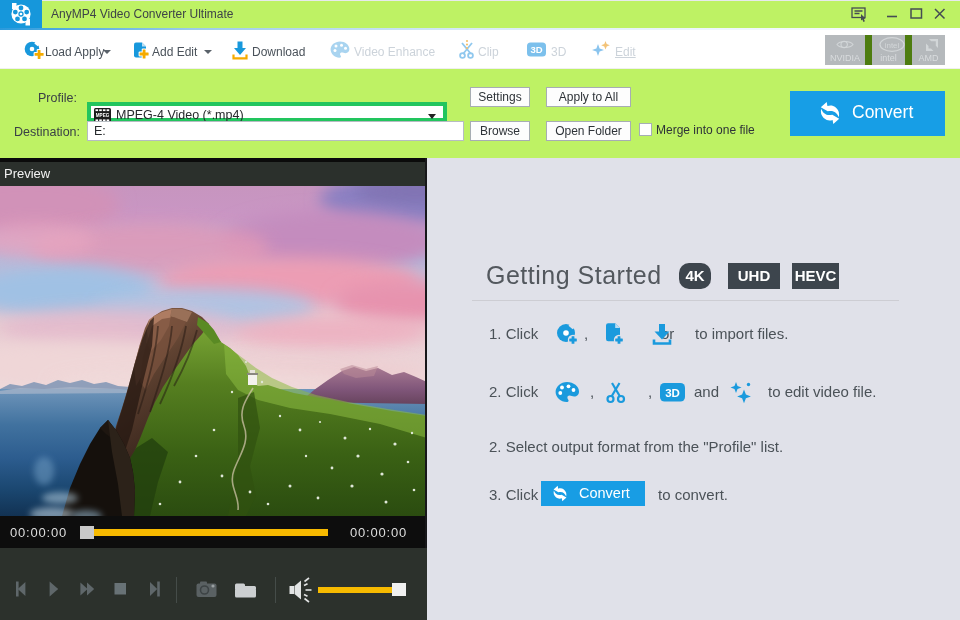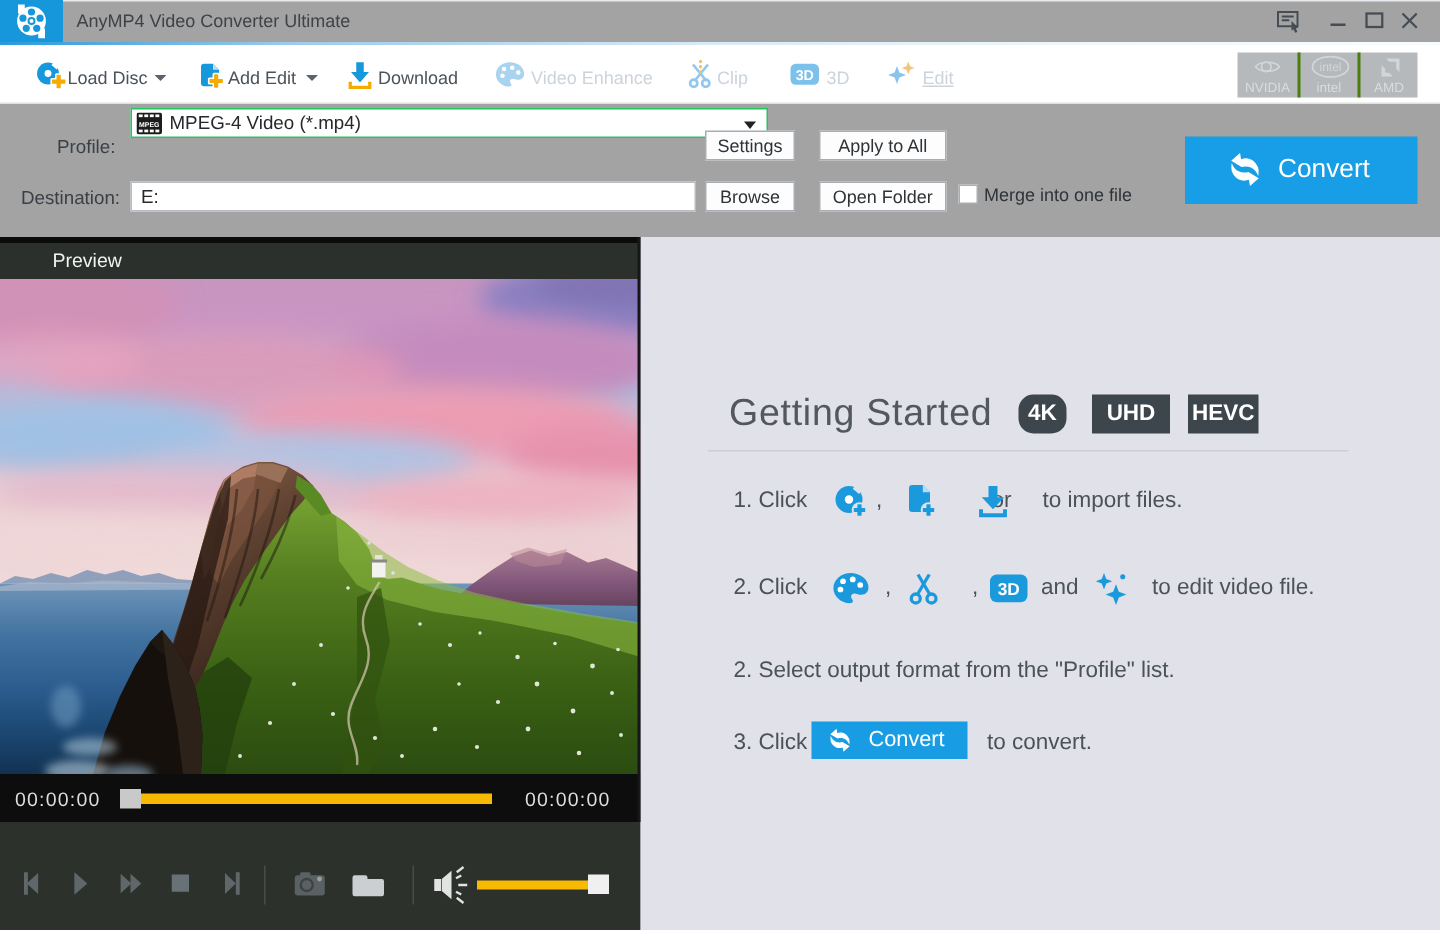--- a/index.html
+++ b/index.html
@@ -1,50 +1,50 @@
 <!DOCTYPE html>
 <html><head>
 <meta charset="utf-8">
 <style>
 html,body{margin:0;padding:0;width:960px;height:620px;overflow:hidden;background:#fff;
 font-family:"Liberation Sans",sans-serif;}
 *{box-sizing:border-box;}
 .abs{position:absolute;}
-#win{position:relative;width:960px;height:620px;background:#a3a3a3;}
+#win{position:relative;width:960px;height:620px;background:#bef264;}
 
 #logo{left:0;top:0;width:42px;height:28px;background:#1697db;}
 #title{left:51px;top:7px;font-size:12px;color:#3e4348;}
 #blueline{left:0;top:28px;width:960px;height:2px;
 background:linear-gradient(to right,#2a9adc,#9ccbe9 20%,#d8ebf7 50%,#eef7fc 75%,#f8fcfe 100%);}
 
 #toolbar{left:0;top:30px;width:960px;height:39px;background:#fff;border-bottom:1px solid #efefef;}
 .tbl{position:absolute;top:15px;font-size:12px;color:#4a525a;}
 .tbl.dis{color:#ccd3da;}
 .caret{position:absolute;top:20px;width:0;height:0;border-left:4px solid transparent;border-right:4px solid transparent;border-top:4px solid #5a626a;}
 
 #gpu{left:825px;top:35px;width:120px;height:30px;background:#b5b9bc;display:flex;}
 .gpubtn{width:40px;height:30px;position:relative;color:#d9dcde;font-size:9px;text-align:center;}
-.gpubtn+.gpubtn{border-left:2px solid #4d7c0f;}
+.gpubtn+.gpubtn{border-left:7px solid #4d7c0f;}
 .gpulabel{position:absolute;bottom:2px;width:100%;left:0;}
 
 .flabel{font-size:12.5px;color:#3a4046;}
-#profbox{left:87px;top:72px;width:425px;height:20px;border:1px solid #22c55e;background:#fff;}
+#profbox{left:87px;top:102px;width:360px;height:20px;border:4px solid #22c55e;background:#fff;}
 #profbox .ptext{position:absolute;left:25px;top:2px;font-size:12.5px;color:#26292c;}
 #destbox{left:87px;top:121px;width:377px;height:20px;border:1px solid #b6bcc2;background:#fff;}
 #destbox .ptext{position:absolute;left:6px;top:2px;font-size:12.5px;color:#26292c;}
 .wbtn{position:absolute;height:20px;border:1px solid #a7adb3;background:#fdfdfd;
 font-size:12px;color:#2e3338;text-align:center;line-height:18px;}
 #convert{left:790px;top:91px;width:155px;height:45px;background:#179ee6;color:#fff;}
 #convert .ct{position:absolute;left:62px;top:11px;font-size:17.5px;}
 #chk{left:639px;top:123px;width:13px;height:13px;border:1px solid #a6aeb6;background:#fff;}
 #chklabel{left:656px;top:123px;font-size:12px;color:#2e3338;}
 
 #pvtopedge{left:0;top:158px;width:427px;height:4px;background:#0b0b0b;}
 #pvbar{left:0;top:162px;width:427px;height:24px;background:#2b302c;}
-#pvbar span{position:absolute;left:4px;top:4px;color:#f2f2f2;font-size:13px;margin-left:31px;}
+#pvbar span{position:absolute;left:4px;top:4px;color:#f2f2f2;font-size:13px;}
 #photo{left:0;top:186px;width:427px;height:330px;}
 #timebar{left:0;top:516px;width:427px;height:32px;background:#0d0d0d;}
 .tlabel{position:absolute;top:9px;color:#dedede;font-size:13px;letter-spacing:0.8px;}
 #thandle{left:80px;top:10px;width:14px;height:13px;background:#c9c9c9;position:absolute;}
 #ttrack{left:94px;top:13px;width:234px;height:7px;background:#f7ba00;position:absolute;}
 #ctrlbar{left:0;top:548px;width:427px;height:72px;background:#2c312c;}
 .csep{position:absolute;top:29px;width:1px;height:26px;background:#454c49;}
 #volt{left:318px;top:39px;width:82px;height:6px;background:#f7ba00;position:absolute;}
 #volh{left:392px;top:35px;width:14px;height:13px;background:#f0f0f0;position:absolute;}
 
@@ -88,21 +88,21 @@
       </g>
       <path d="M16,9 l4.5,4.5 l-1.6,0.4 l1,2.4 l-1.5,0.6 l-1,-2.4 l-1.4,1 z" fill="#454c53"></path>
       <path d="M42,11.5 h10" stroke="#454c53" stroke-width="1.6"></path>
       <rect x="66" y="4" width="10.5" height="9" fill="none" stroke="#454c53" stroke-width="1.5"></rect>
       <path d="M90,4 l9.5,9.5 M99.5,4 l-9.5,9.5" stroke="#454c53" stroke-width="1.5"></path>
     </svg>
   </div>
   <div class="abs" id="blueline"></div>
 
   <div class="abs" id="toolbar">
-    <span class="tbl" style="left:45px;">Load Disc</span>
+    <span class="tbl" style="left:45px;">Load Apply</span>
       <span class="caret" style="left:103px;"></span>
     <span class="tbl" style="left:152px;">Add Edit</span>
       <span class="caret" style="left:204px;"></span>
     <span class="tbl" style="left:252px;">Download</span>
     <span class="tbl dis" style="left:354px;">Video Enhance</span>
     <span class="tbl dis" style="left:478px;">Clip</span>
     <span class="tbl dis" style="left:551px;">3D</span>
     <span class="tbl dis" style="left:615px;text-decoration:underline;">Edit</span>
     <div id="tbicons" style="position:absolute;left:0;top:0;width:700px;height:39px;">
       <svg width="700" height="39" viewBox="0 0 700 39">

